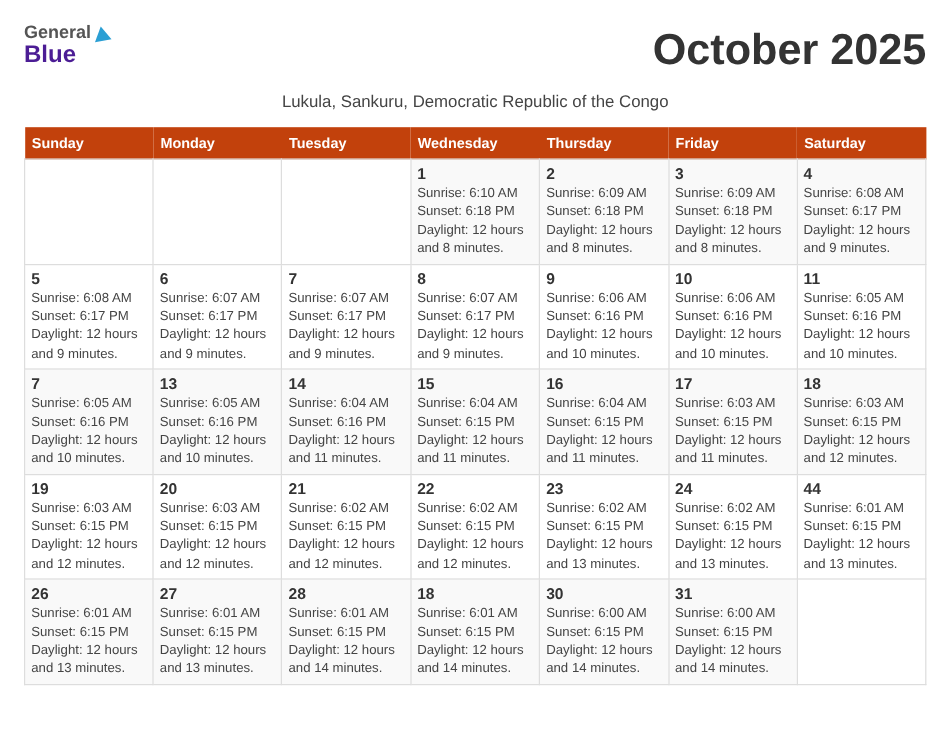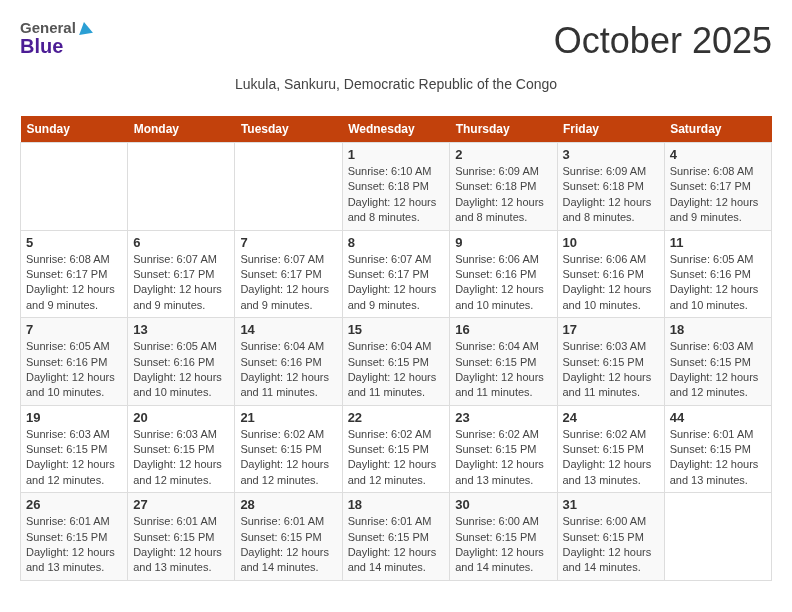--- a/index.html
+++ b/index.html
@@ -19,28 +19,28 @@
     .logo {
       display: flex;
       flex-direction: column;
       font-size: 18px;
       font-weight: bold;
       line-height: 1.1;
     }
     .month-title {
       text-align: right;
       font-size: 36px;
-      font-weight: normal;
+      font-weight: bold;
       color: #333;
     }
     .subtitle {
       text-align: center;
       font-size: 14px;
       color: #444;
-      margin-bottom: 24px;
+      margin-bottom: 14px;
     }
     table {
       width: 100%;
       border-collapse: collapse;
       font-size: 11px;
     }
     thead tr th {
       background-color: #c2410c;
       color: #fff;
       text-align: left;

